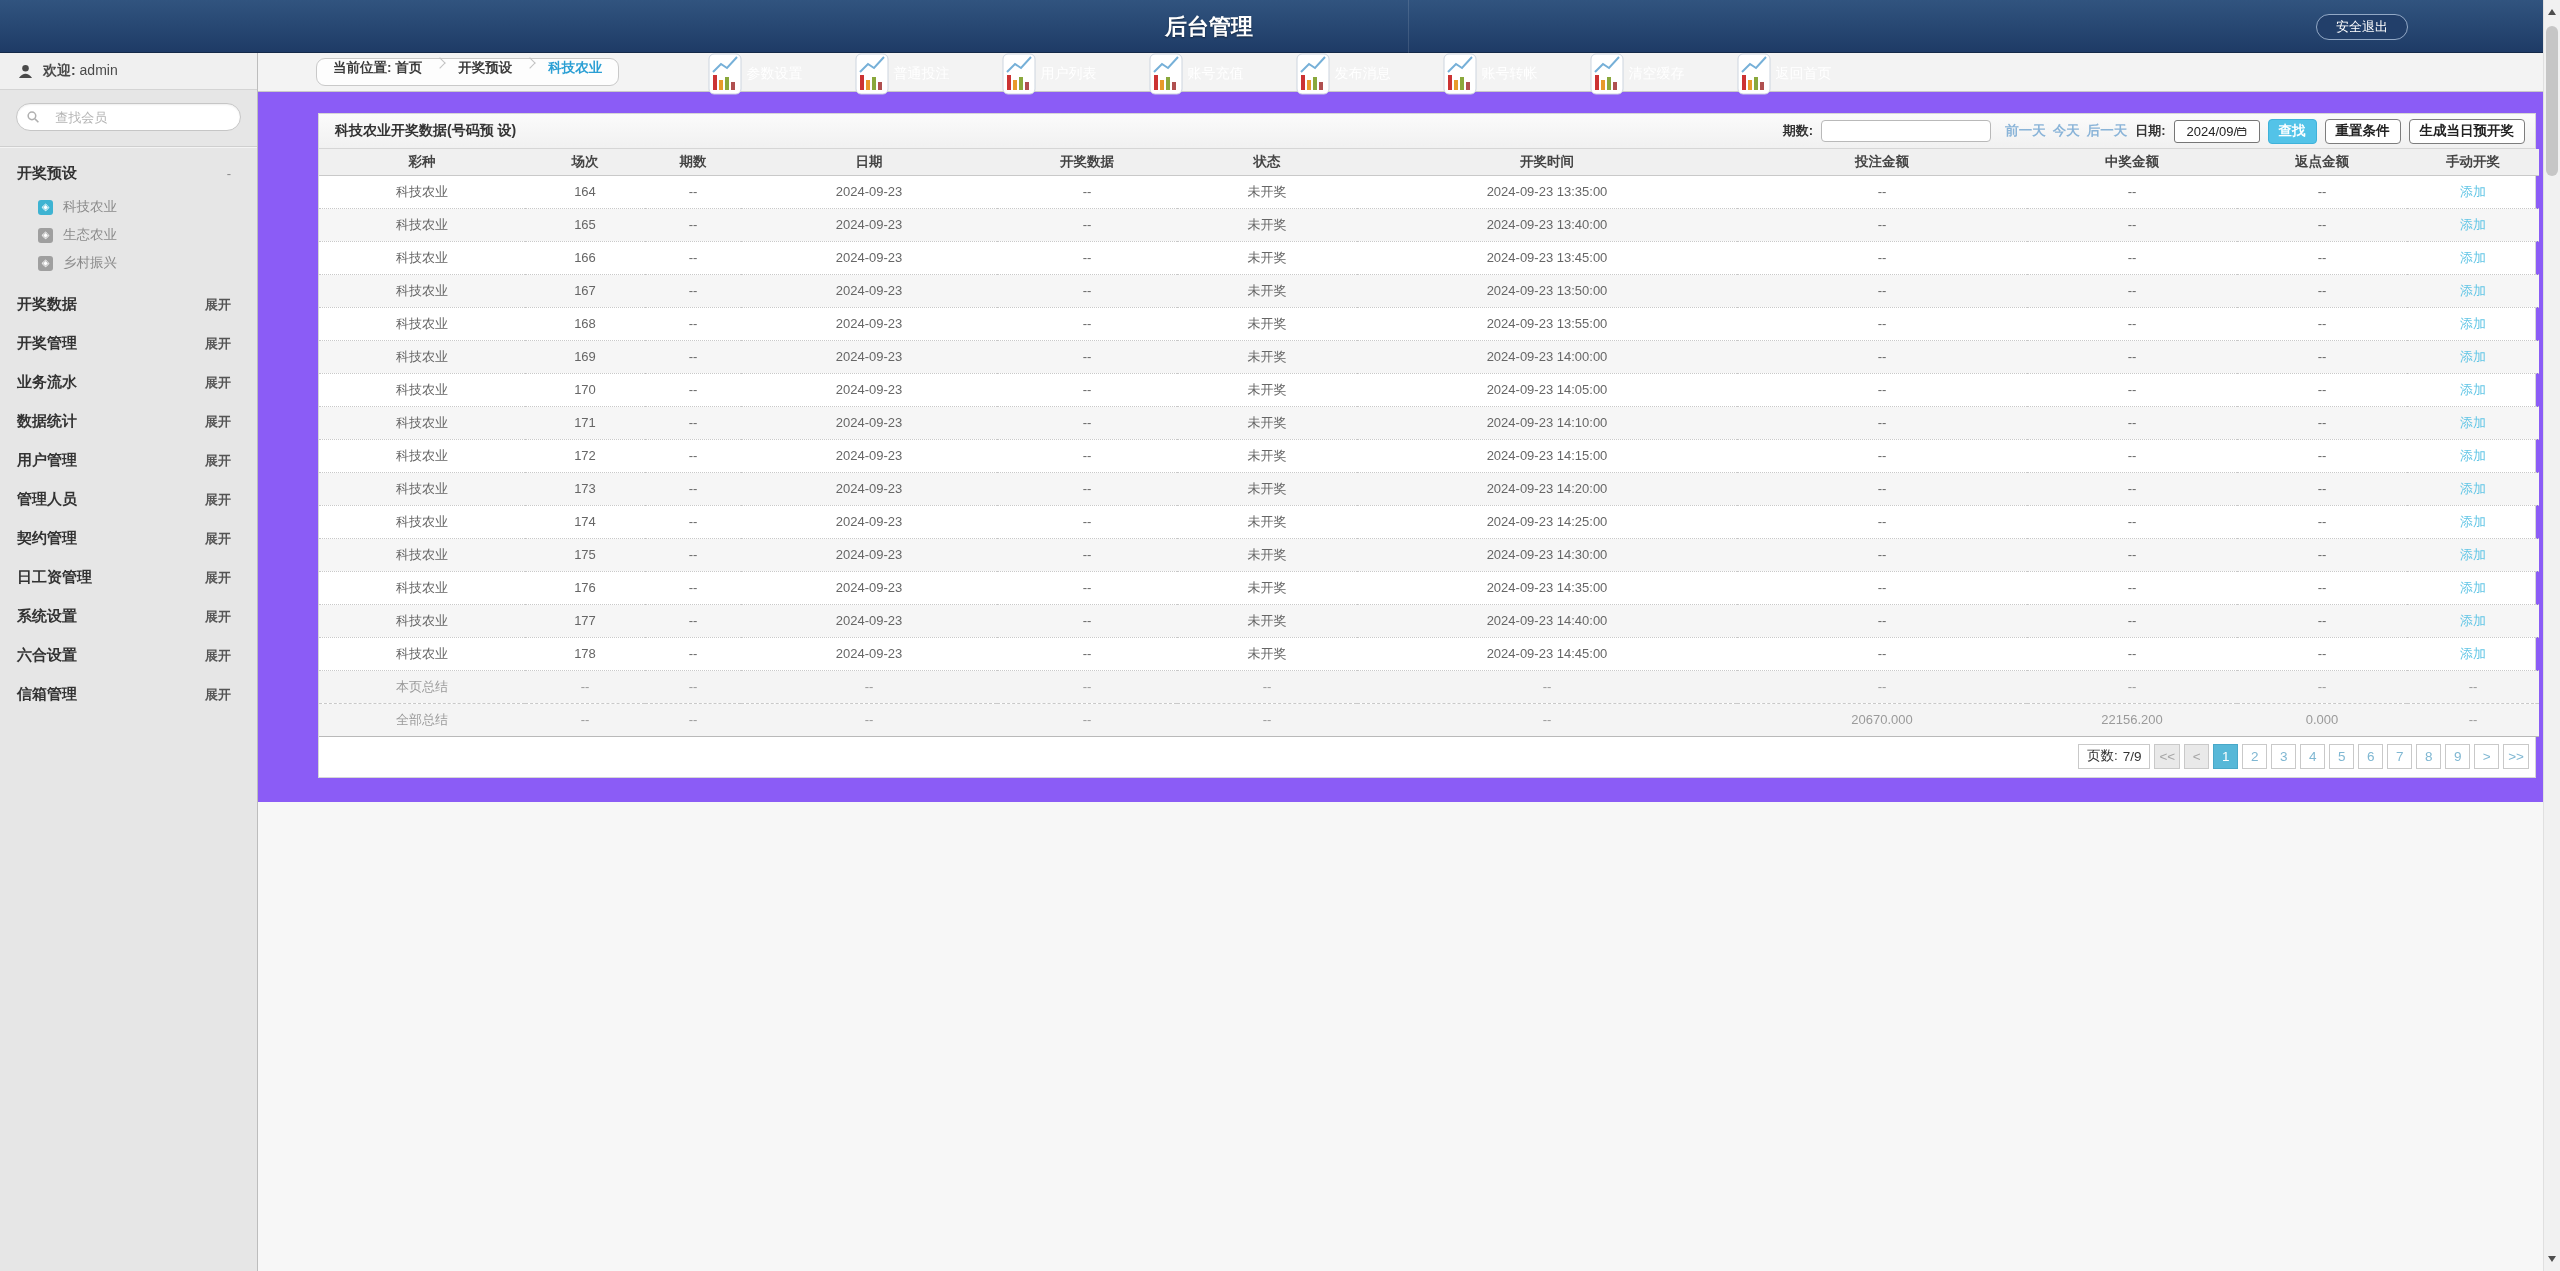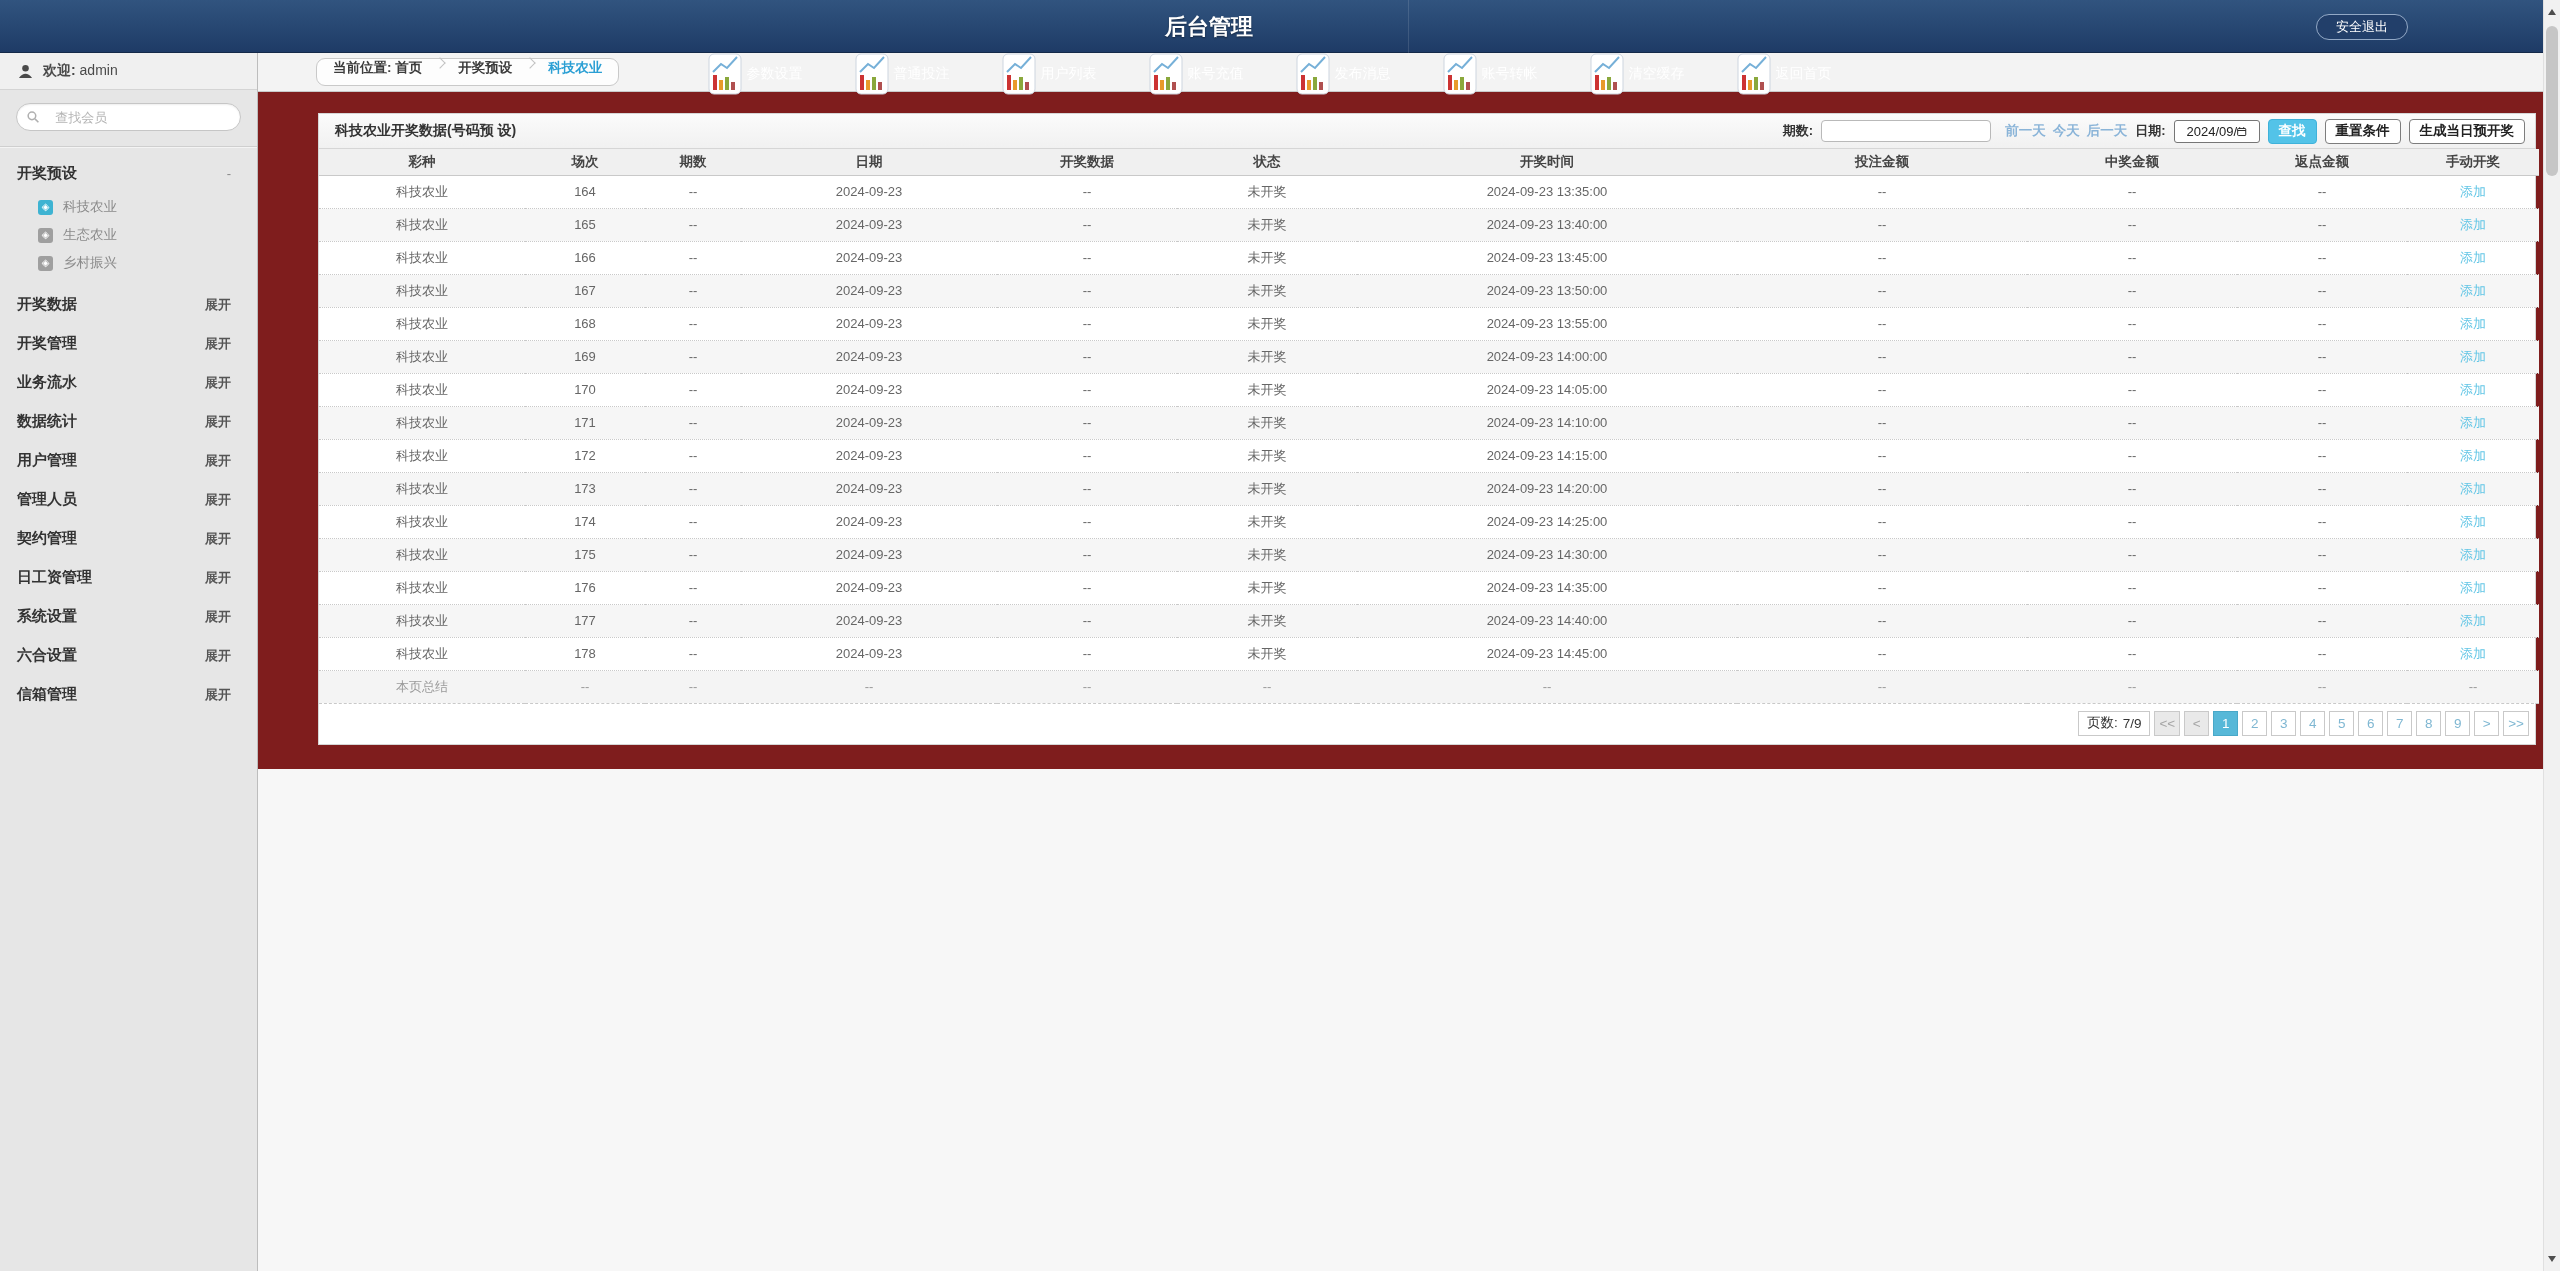--- a/index.html
+++ b/index.html
@@ -48,21 +48,21 @@
   .content{position:absolute;left:258px;top:53px;right:0;bottom:0;background:#f7f7f7;}
   .breadcrumb-bar{height:39px;background:#f3f3f3;border-bottom:1px solid #c9c9c9;
     display:flex;align-items:center;padding-left:58px;}
   .breadcrumb{display:inline-flex;align-items:flex-start;height:28px;background:#fdfdfd;
     border:1px solid #c9c9c9;border-radius:9px;padding:0 16px;font-size:13.5px;
     font-weight:bold;color:#3c3c3c;}
   .crumb{white-space:pre;}
   .crumb.active{color:#2b9fd4;}
   .crumb-sep{width:8px;height:8px;border-top:1px solid #c2c2c2;border-right:1px solid #c2c2c2;
     transform:rotate(45deg);margin:0 14px;flex:0 0 auto;}
-  .page-body{background:#7f1d1d;padding:21px 24px 24px 60px;}
+  .page-body{background:#8b5cf6;padding:21px 24px 24px 60px;}
 
   .panel{background:#fff;border:1px solid #d6d6d6;}
   .panel-head{height:35px;background:linear-gradient(#fbfbfb,#f1f1f1);
     border-bottom:1px solid #d6d6d6;display:flex;align-items:center;
     justify-content:space-between;padding:0 10px 0 16px;}
   .panel-title{font-size:14px;font-weight:bold;color:#333;}
   .filters{display:flex;align-items:center;gap:8px;font-size:13px;color:#333;}
   .filters .lbl{font-weight:bold;}
   .issue-input{width:170px;height:22px;border:1px solid #b9b9b9;border-radius:4px;
     padding:0 6px;font-size:13px;outline:none;}
@@ -564,20 +564,33 @@
               <td>--</td>
               <td>--</td>
               <td>--</td>
               <td>--</td>
               <td>--</td>
               <td>--</td>
               <td>--</td>
               <td>--</td>
               <td>--</td>
             </tr>
+            <tr class="summary last">
+              <td>全部总结</td>
+              <td>--</td>
+              <td>--</td>
+              <td>--</td>
+              <td>--</td>
+              <td>--</td>
+              <td>--</td>
+              <td>20670.000</td>
+              <td>22156.200</td>
+              <td>0.000</td>
+              <td>--</td>
+            </tr>
           </tbody>
       </table>
 
       <div class="pager-row">
         <div class="pager-label">
           <span>页数:</span>
           <span>7/9</span>
         </div>
         <div style="display:flex;gap:4px" id="page-btns">
             <div class="page-btn disabled">&lt;&lt;</div>

